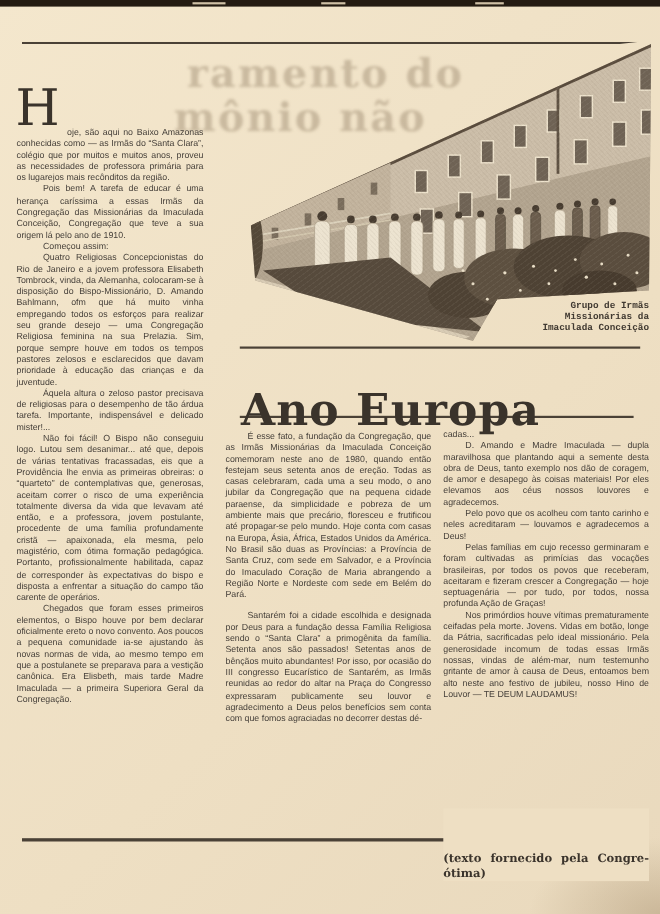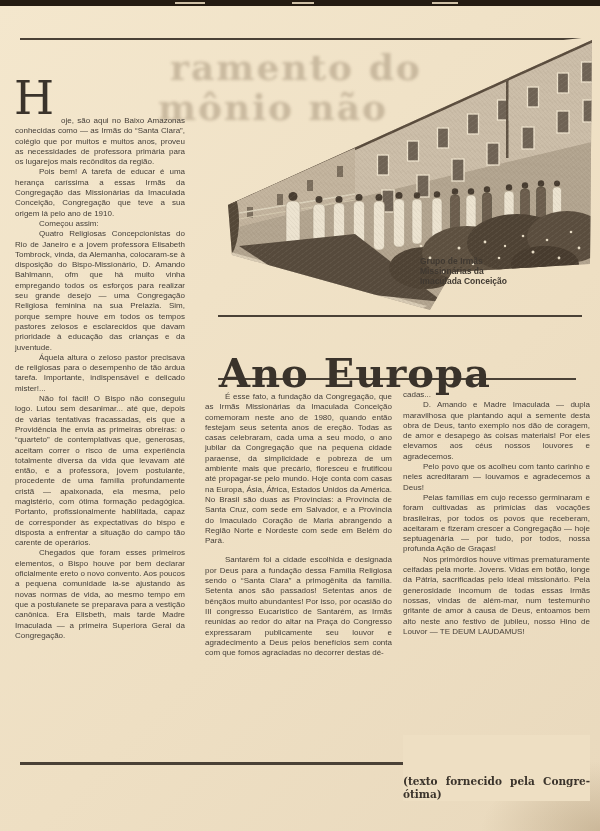--- a/index.html
+++ b/index.html
@@ -22,22 +22,22 @@
   .photo{
     position:absolute;left:215px;top:36px;width:377px;height:276px;z-index:2;
     clip-path:polygon(13px 169px,377px 4px,375px 228px,237px 236px,215px 274px,17px 219px);
   }
   .photo::after{
     content:"";position:absolute;inset:0;pointer-events:none;
     background:repeating-linear-gradient(48deg,rgba(88,72,55,0.05) 0 1px,transparent 1px 3px),
                repeating-linear-gradient(-37deg,rgba(255,248,230,0.05) 0 1px,transparent 1px 4px);
   }
   .caption{
-    position:absolute;right:10px;top:257px;width:170px;z-index:3;
-    font-size:8.5px;font-weight:bold;line-height:1.15;color:#403931;
+    position:absolute;right:10px;top:274px;width:170px;z-index:3;text-align:right;
+    font-size:8.5px;font-weight:bold;line-height:1.15;color:#403931;font-family:Liberation Mono, monospace;
   }
   .headline-rule-a{left:218px;top:315px;width:364px;height:2px;}
   .headline-rule-b{left:218px;top:378px;width:358px;height:2px;}
   .headline{
     position:absolute;left:219px;top:322px;z-index:3;
     font-family:"DejaVu Serif",serif;font-weight:bold;font-size:40px;
     letter-spacing:1px;color:#3a332b;white-space:nowrap;
   }
   .dropcap{
     position:absolute;left:14px;top:78px;z-index:3;

